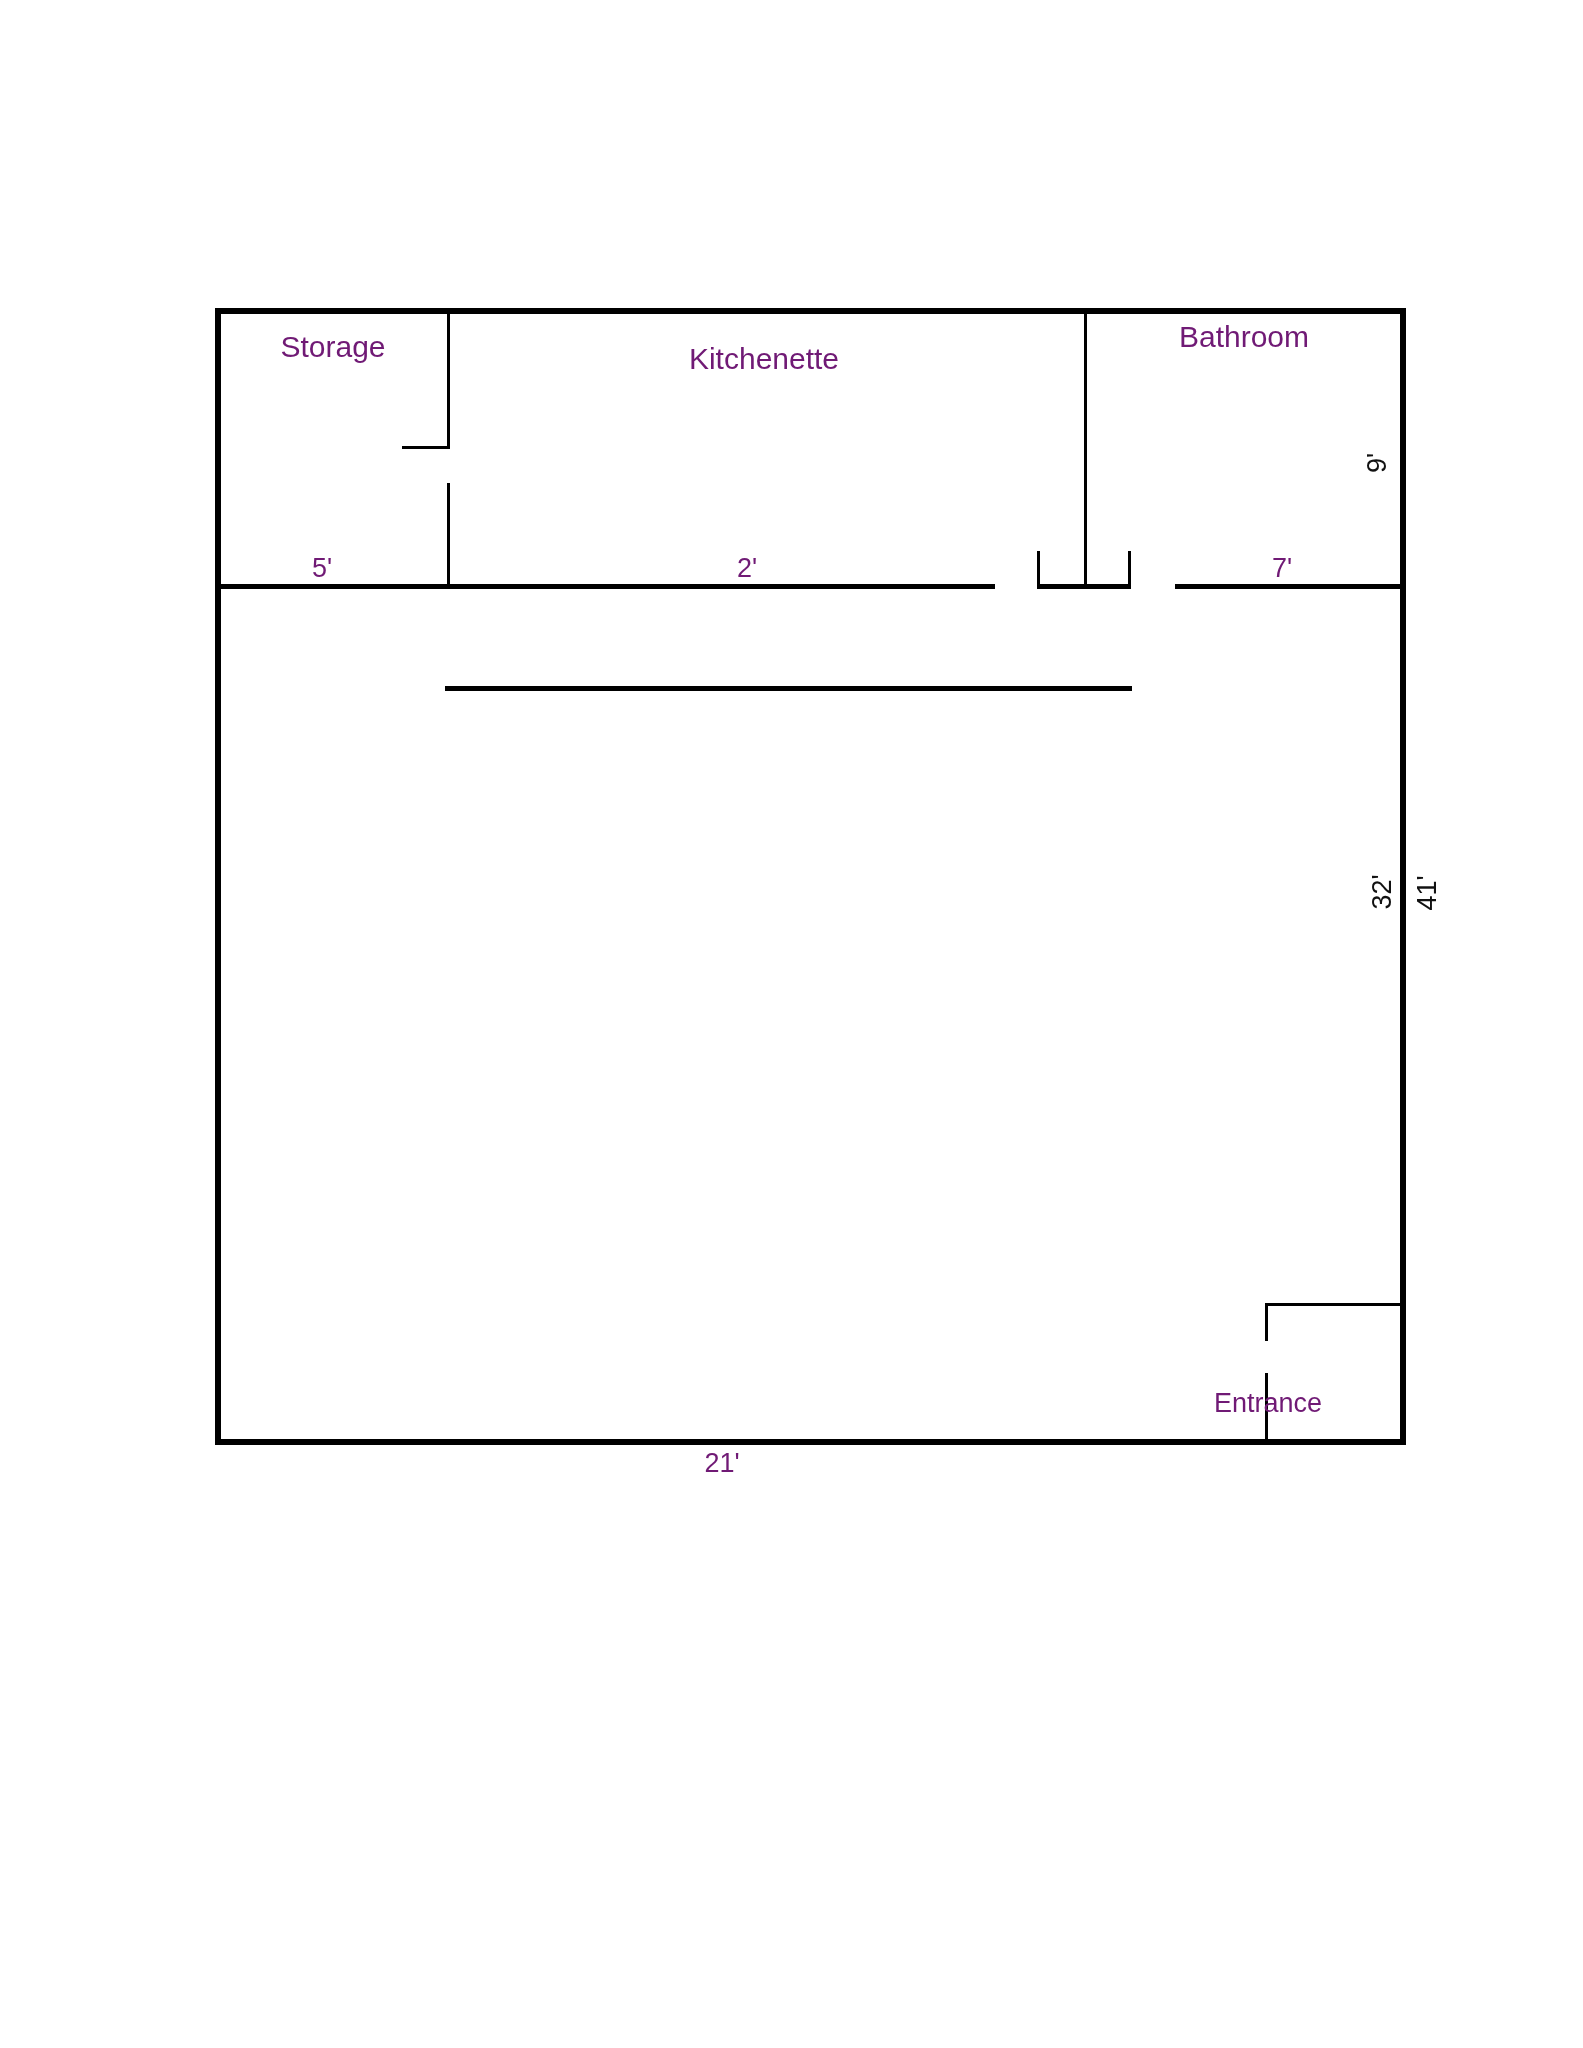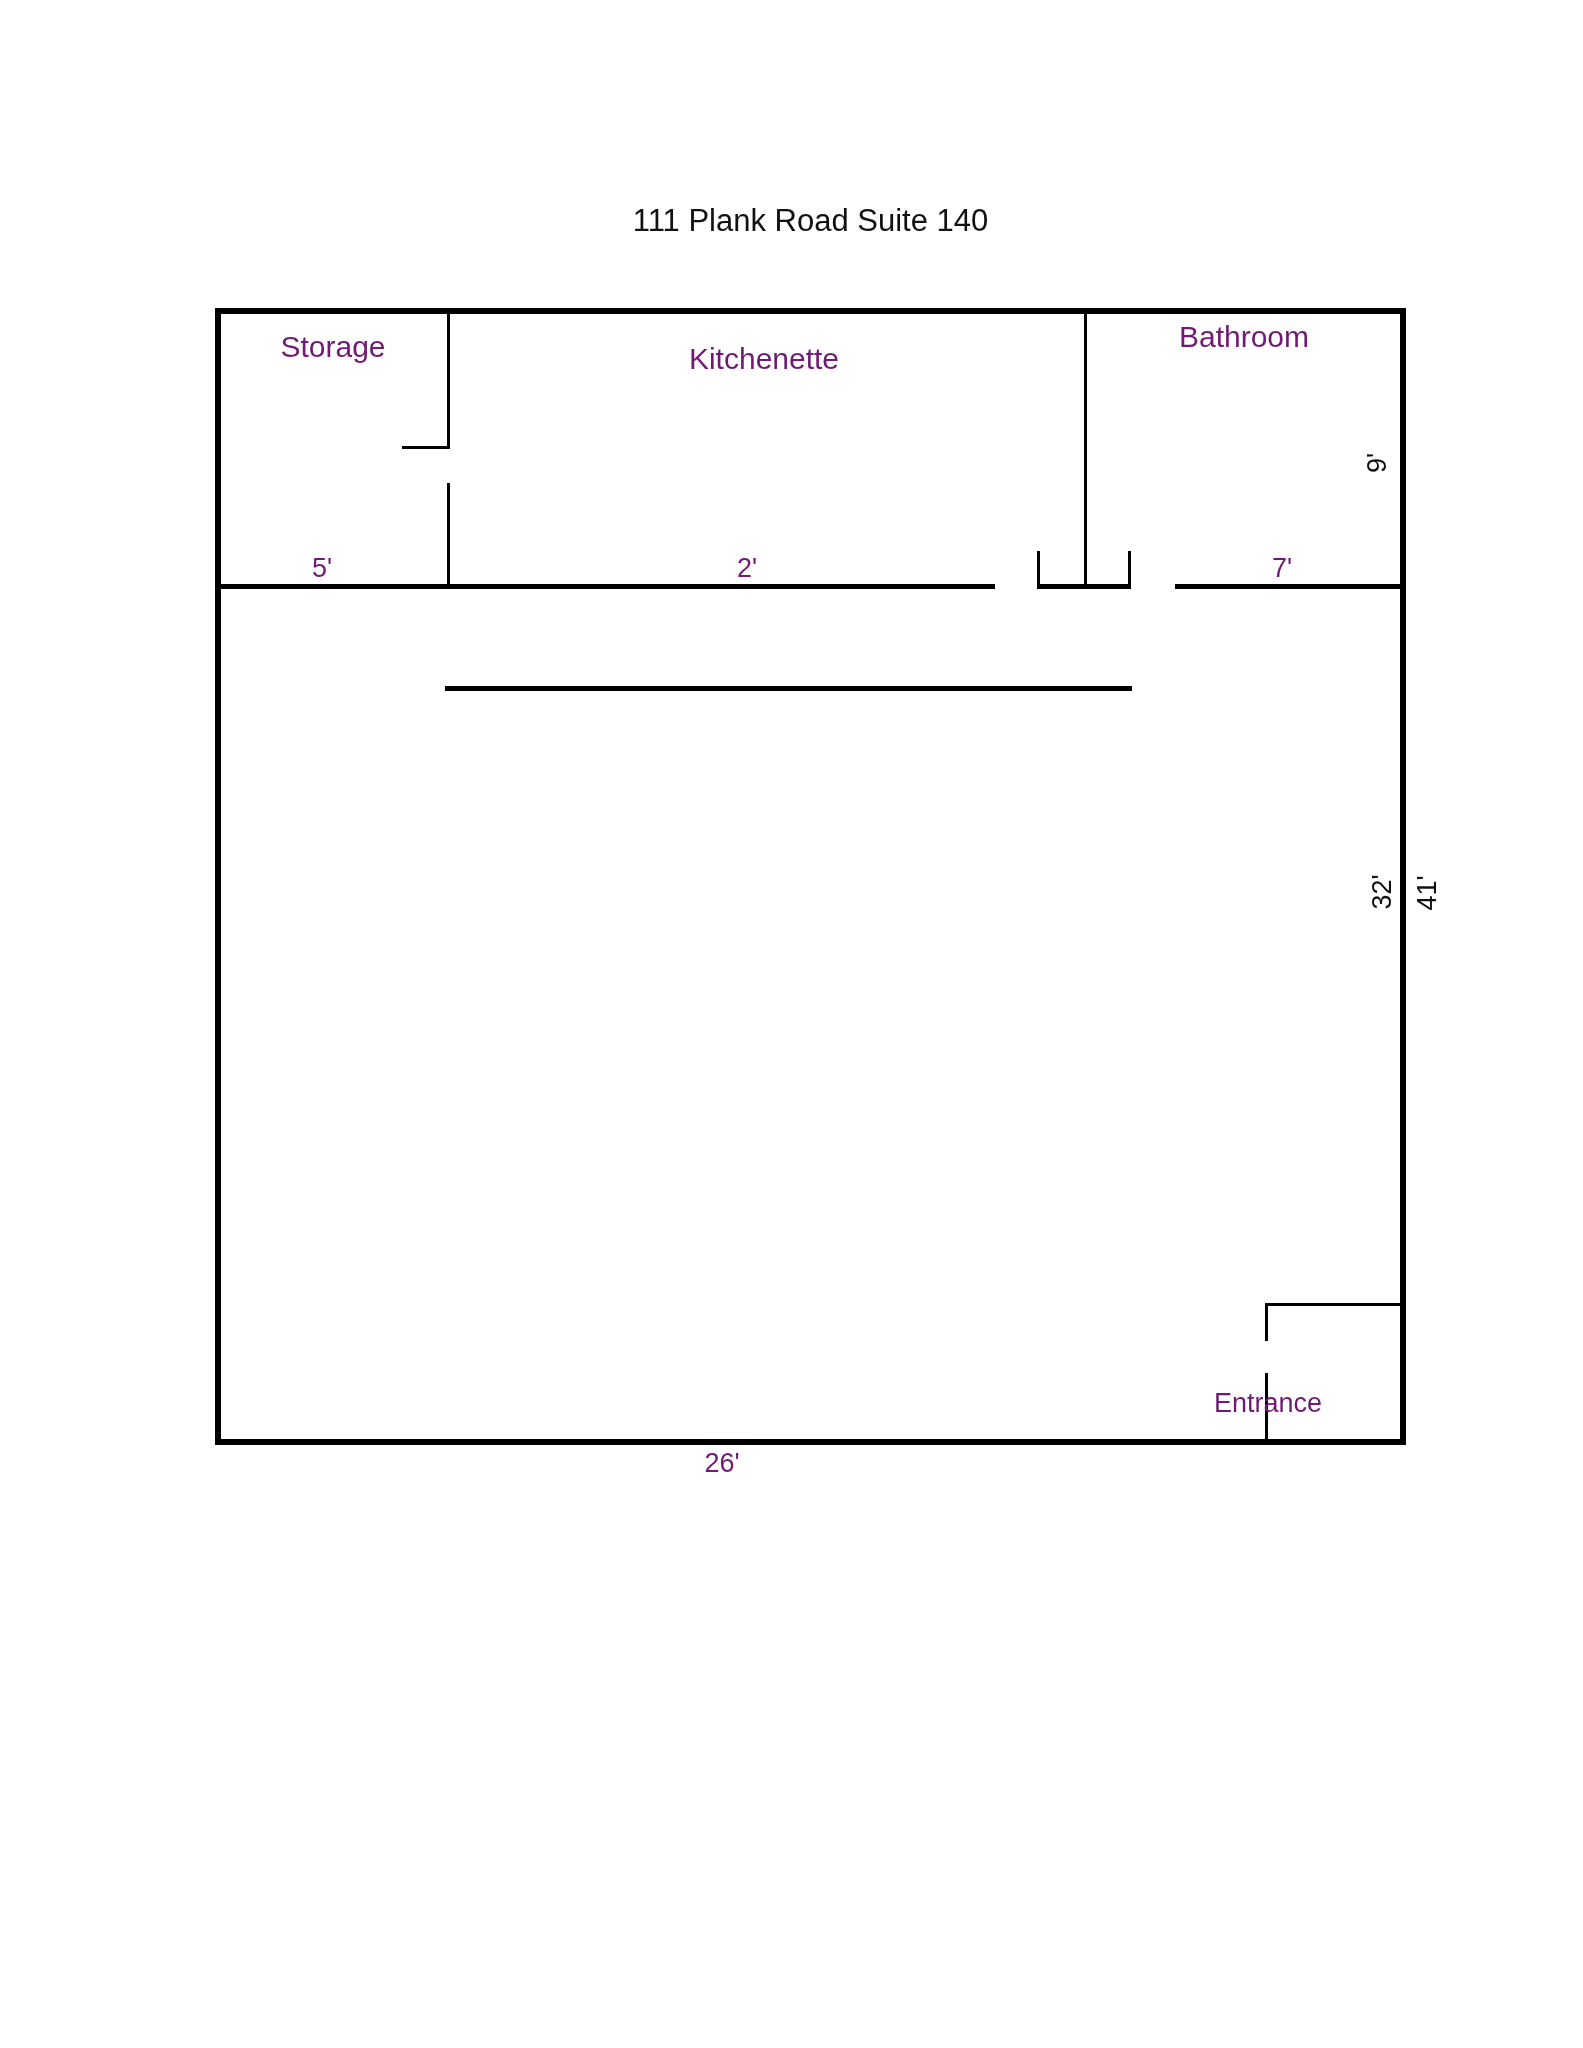--- a/index.html
+++ b/index.html
@@ -60,21 +60,20 @@
     text-align: center;
     font-size: 27px;
     line-height: 33px;
   }
 </style>
 </head>
 <body>
 
 <div class="page">
 
-  <div class="title">111 Plank Road Suite 140</div>
 
   <div class="wall" style="left:215px; top:308px; width:1191px; height:6px;"></div>
   <div class="wall" style="left:215px; top:308px; width:6px; height:1137px;"></div>
   <div class="wall" style="left:1400px; top:308px; width:6px; height:1137px;"></div>
   <div class="wall" style="left:215px; top:1439px; width:1191px; height:6px;"></div>
 
   <div class="wall" style="left:447px; top:310px; width:3px; height:138px;"></div>
   <div class="wall" style="left:402px; top:446px; width:48px; height:3px;"></div>
   <div class="wall" style="left:447px; top:483px; width:3px; height:104px;"></div>
 
@@ -92,21 +91,21 @@
   <div class="wall" style="left:1265px; top:1303px; width:3px; height:38px;"></div>
   <div class="wall" style="left:1265px; top:1373px; width:3px; height:69px;"></div>
 
   <div class="label room-label" style="left:233px; top:330px; width:200px;">Storage</div>
   <div class="label room-label" style="left:614px; top:342px; width:300px;">Kitchenette</div>
   <div class="label room-label" style="left:1094px; top:320px; width:300px;">Bathroom</div>
 
   <div class="label dim-label" style="left:272px; top:553px; width:100px;">5'</div>
   <div class="label dim-label" style="left:697px; top:553px; width:100px;">2'</div>
   <div class="label dim-label" style="left:1232px; top:553px; width:100px;">7'</div>
-  <div class="label dim-label" style="left:672px; top:1448px; width:100px;">26'</div>
+  <div class="label dim-label" style="left:672px; top:1448px; width:100px;">21'</div>
 
   <div class="vdim" style="left:1327px; top:448px;">9'</div>
   <div class="vdim" style="left:1332px; top:877px;">32'</div>
   <div class="vdim" style="left:1377px; top:878px;">41'</div>
 
 
   <div class="label dim-label" style="left:1168px; top:1343px; width:200px;margin-top:45px;">Entrance</div>
 
 </div>
 

